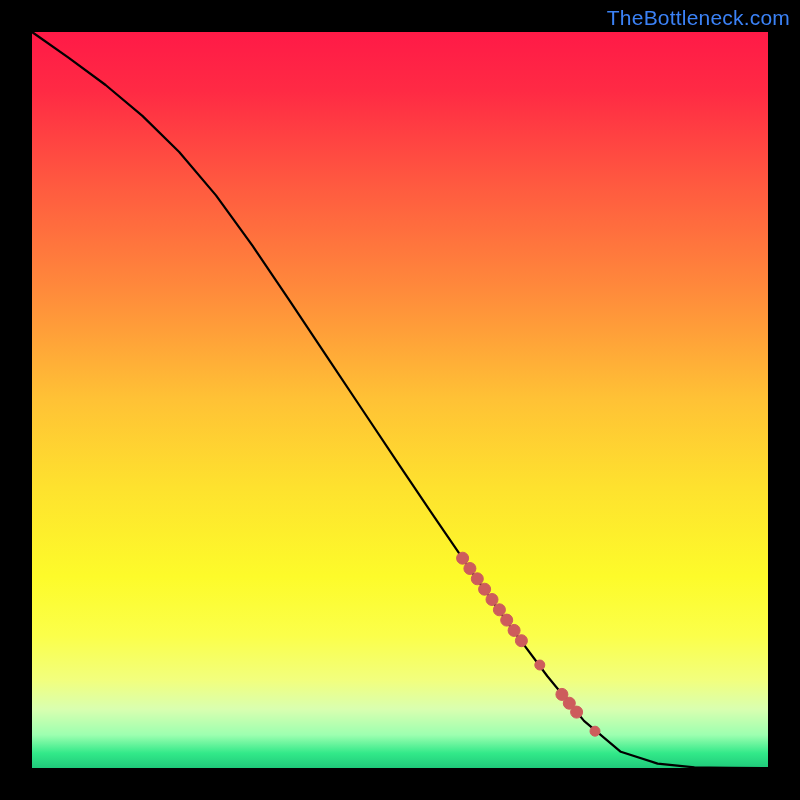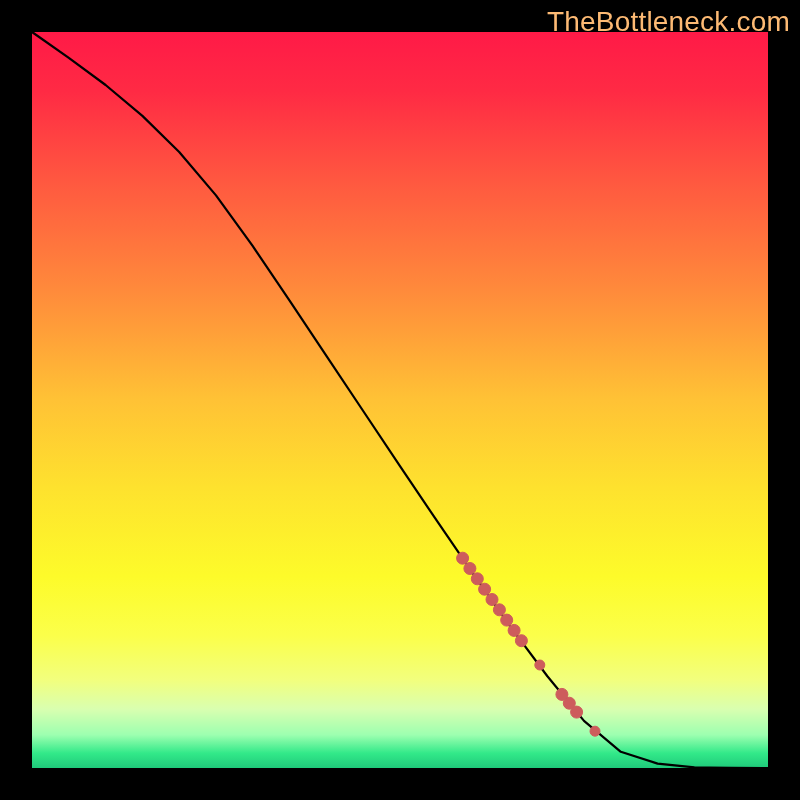--- a/index.html
+++ b/index.html
@@ -36,22 +36,22 @@
     left: 0;
     top: 0;
     width: 736px;
     height: 736px;
     overflow: visible;
   }
   .watermark {
     position: absolute;
     top: 6px;
     right: 10px;
-    color: #fdba74;
-    font-size: 28px;
+    color: #3b82f6;
+    font-size: 21px;
     font-weight: 400;
     letter-spacing: 0.2px;
     user-select: none;
   }
 </style>
 </head>
 <body>
 
 <div class="stage">
   <div class="watermark">TheBottleneck.com</div>

